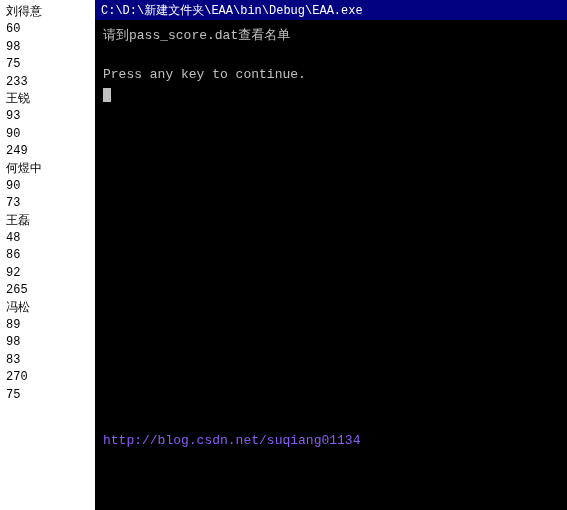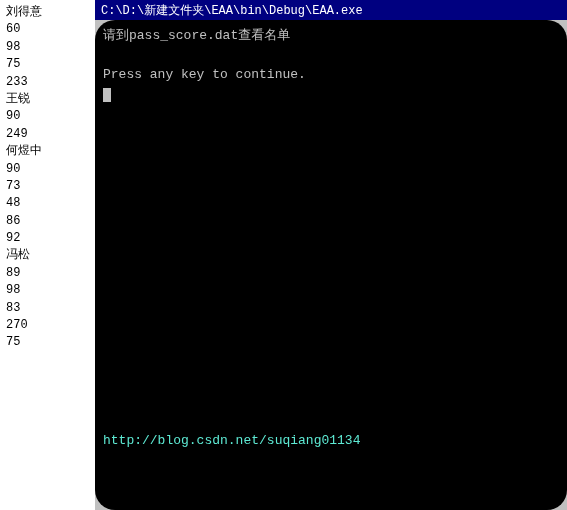--- a/index.html
+++ b/index.html
@@ -50,32 +50,31 @@
     #terminal-screen {
       background: #000000;
       color: #c0c0c0;
       font-family: 'Courier New', Courier, monospace;
       font-size: 13px;
       line-height: 1.5;
       padding: 6px 8px;
       flex: 1;
       overflow: hidden;
       position: relative;
-      border-radius: 20px;
     }
 
     .term-line {
       white-space: pre;
     }
 
     .term-watermark {
       position: absolute;
       bottom: 60px;
       left: 8px;
-      color: #5eead4;
+      color: #8b5cf6;
       font-size: 13px;
       font-family: 'Courier New', Courier, monospace;
     }
 
     .cursor {
       display: inline-block;
       width: 8px;
       height: 14px;
       background: #c0c0c0;
       vertical-align: text-bottom;
@@ -85,28 +84,31 @@
 <body>
 
 <div id="sidebar">
   <div id="sidebar-content">
       <div>刘得意</div>
       <div>60</div>
       <div>98</div>
       <div>75</div>
       <div>233</div>
       <div>王锐</div>
+      <div>93</div>
       <div>90</div>
       <div>249</div>
       <div>何煜中</div>
       <div>90</div>
       <div>73</div>
+      <div>王磊</div>
       <div>48</div>
       <div>86</div>
       <div>92</div>
+      <div>265</div>
       <div>冯松</div>
       <div>89</div>
       <div>98</div>
       <div>83</div>
       <div>270</div>
       <div>75</div>
     </div>
 </div>
 
 <div id="terminal-wrapper">

